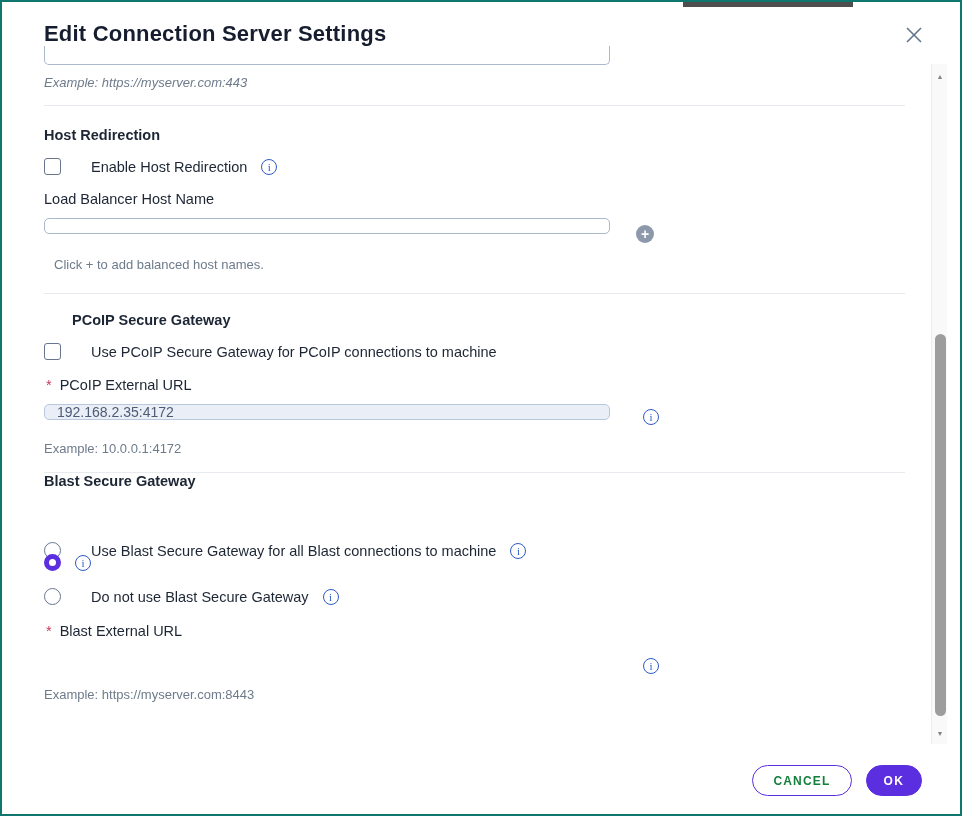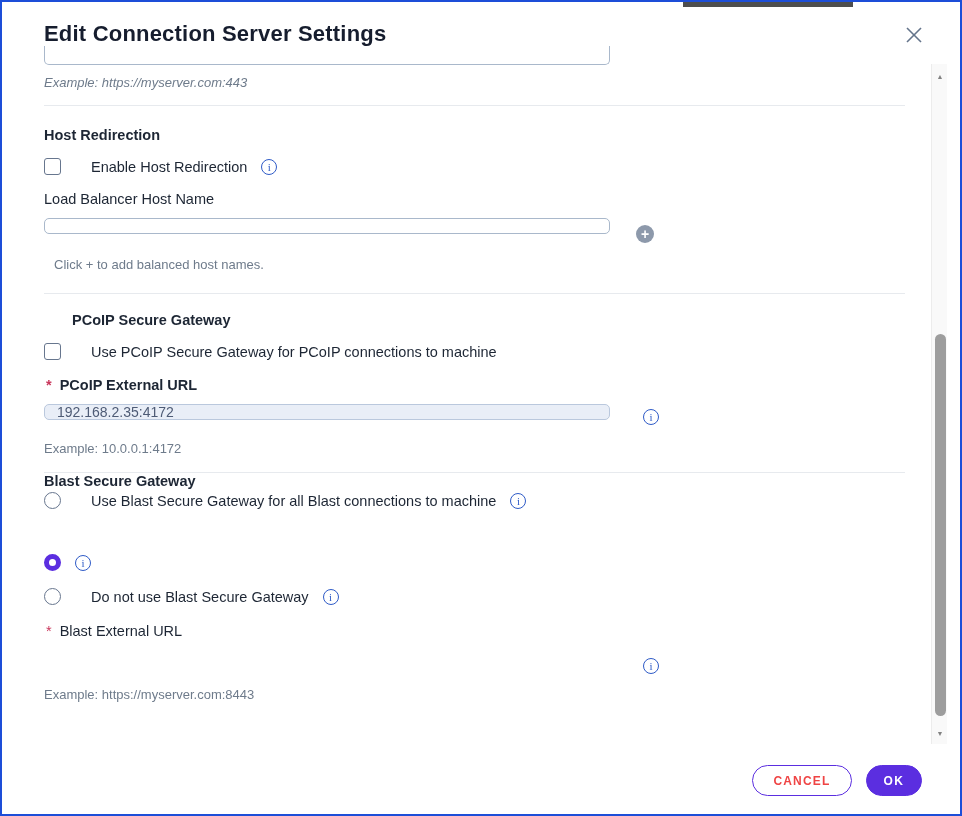--- a/index.html
+++ b/index.html
@@ -1,19 +1,19 @@
 <!DOCTYPE html>
 <html><head>
 <meta charset="utf-8">
 <style>
   * { margin:0; padding:0; box-sizing:border-box; }
   html,body { width:962px; height:816px; background:#fff; font-family:"Liberation Sans", sans-serif; }
   .screen {
     position:relative; width:962px; height:816px; background:#ffffff;
-    border:2px solid #1d4ed8; overflow:hidden;
+    border:2px solid #0f766e; overflow:hidden;
   }
   .abs { position:absolute; }
   .dialog-title {
     left:42px; top:19px; font-size:22px; font-weight:bold; color:#161d2e; letter-spacing:.2px;
   }
   .close-btn {
     left:901px; top:23px; width:22px; height:22px; background:none; border:none; cursor:pointer; padding:0;
   }
   .top-strip { left:681px; top:0; width:170px; height:5px; background:#4e4e4e; }
   .cut-input {
@@ -49,21 +49,21 @@
   .plus-btn {
     left:634px; width:18px; height:18px; border-radius:50%; background:#8d99ab; border:none;
     color:#fff; font-size:14px; line-height:16px; font-weight:bold; text-align:center; padding:0; cursor:pointer;
   }
   .req { color:#c9365b; font-size:14.5px; margin-right:8px; }
   .footer { right:38px; top:763px; display:flex; gap:14px; align-items:center; }
   .btn {
     height:31px; border-radius:16px; font-family:"Liberation Sans", sans-serif;
     font-size:12px; font-weight:bold; letter-spacing:1.2px; cursor:pointer;
   }
-  .btn-cancel { background:#fff; border:1px solid #5b2ee0; color:#ef4444; padding:0 20px; }
+  .btn-cancel { background:#fff; border:1px solid #5b2ee0; color:#15803d; padding:0 20px; }
   .btn-ok { background:#5b2ee0; border:1px solid #5b2ee0; color:#fff; padding:0 17px; }
   .scroll-track {
     left:929px; top:62px; width:16px; height:680px; background:#f9f9f9; border-left:1px solid #ececec;
   }
   .scroll-arrow {
     position:absolute; left:0; width:16px; height:16px; color:#828282; font-size:7px;
     display:flex; align-items:center; justify-content:center; cursor:pointer; background:none; border:none;
   }
   .scroll-thumb {
     position:absolute; left:3px; width:11px; top:270px; height:382px; background:#9d9d9d; border-radius:6px; cursor:pointer;
@@ -105,32 +105,32 @@
 
   <div class="abs divider" style="top:291px;"></div>
 
   <div class="abs section-h" style="top:310px;margin-left:28px;">PCoIP Secure Gateway</div>
 
   <div class="abs ctrl-row" style="top:341px;">
     <span class="checkbox"></span>
     <span class="label ctrl-label">Use PCoIP Secure Gateway for PCoIP connections to machine</span>
   </div>
 
-  <div class="abs" style="left:44px; top:374px;font-weight:bold;">
+  <div class="abs" style="left:44px; top:374px;">
     <span class="req">*</span><span class="label">PCoIP External URL</span>
   </div>
   <input class="abs text-input disabled" style="top: 402px;" type="text" disabled="" value="192.168.2.35:4172">
   <span class="abs info-icon" style="left:641px; top:407px;">i</span>
   <div class="abs helper" style="left:42px; top:439px;">Example: 10.0.0.1:4172</div>
 
   <div class="abs divider" style="top:470px;"></div>
 
   <div class="abs section-h" style="top:471px;">Blast Secure Gateway</div>
 
-  <div class="abs ctrl-row" style="top:490px;">
+  <div class="abs ctrl-row" style="top:540px;">
     <span class="radio"></span>
     <span class="label ctrl-label">Use Blast Secure Gateway for all Blast connections to machine</span>
     <span class="info-icon">i</span>
   </div>
 
   <div class="abs ctrl-row" style="top:552px;">
     <span class="radio selected"></span>
     <span class="info-icon">i</span>
   </div>
 

